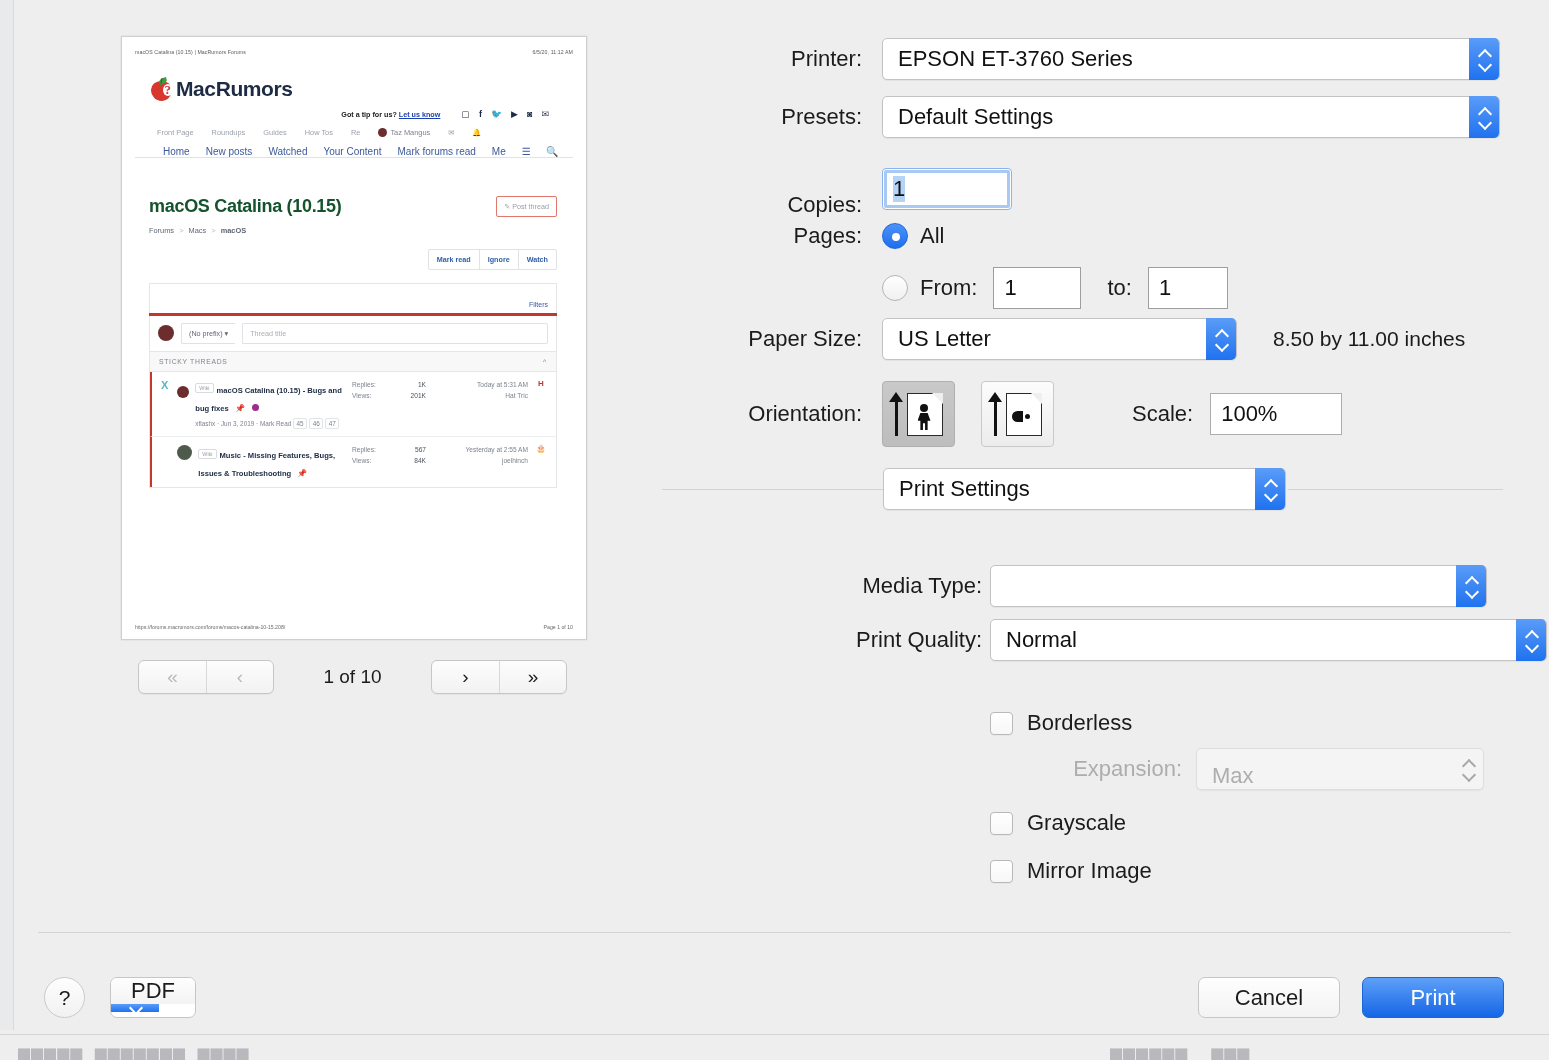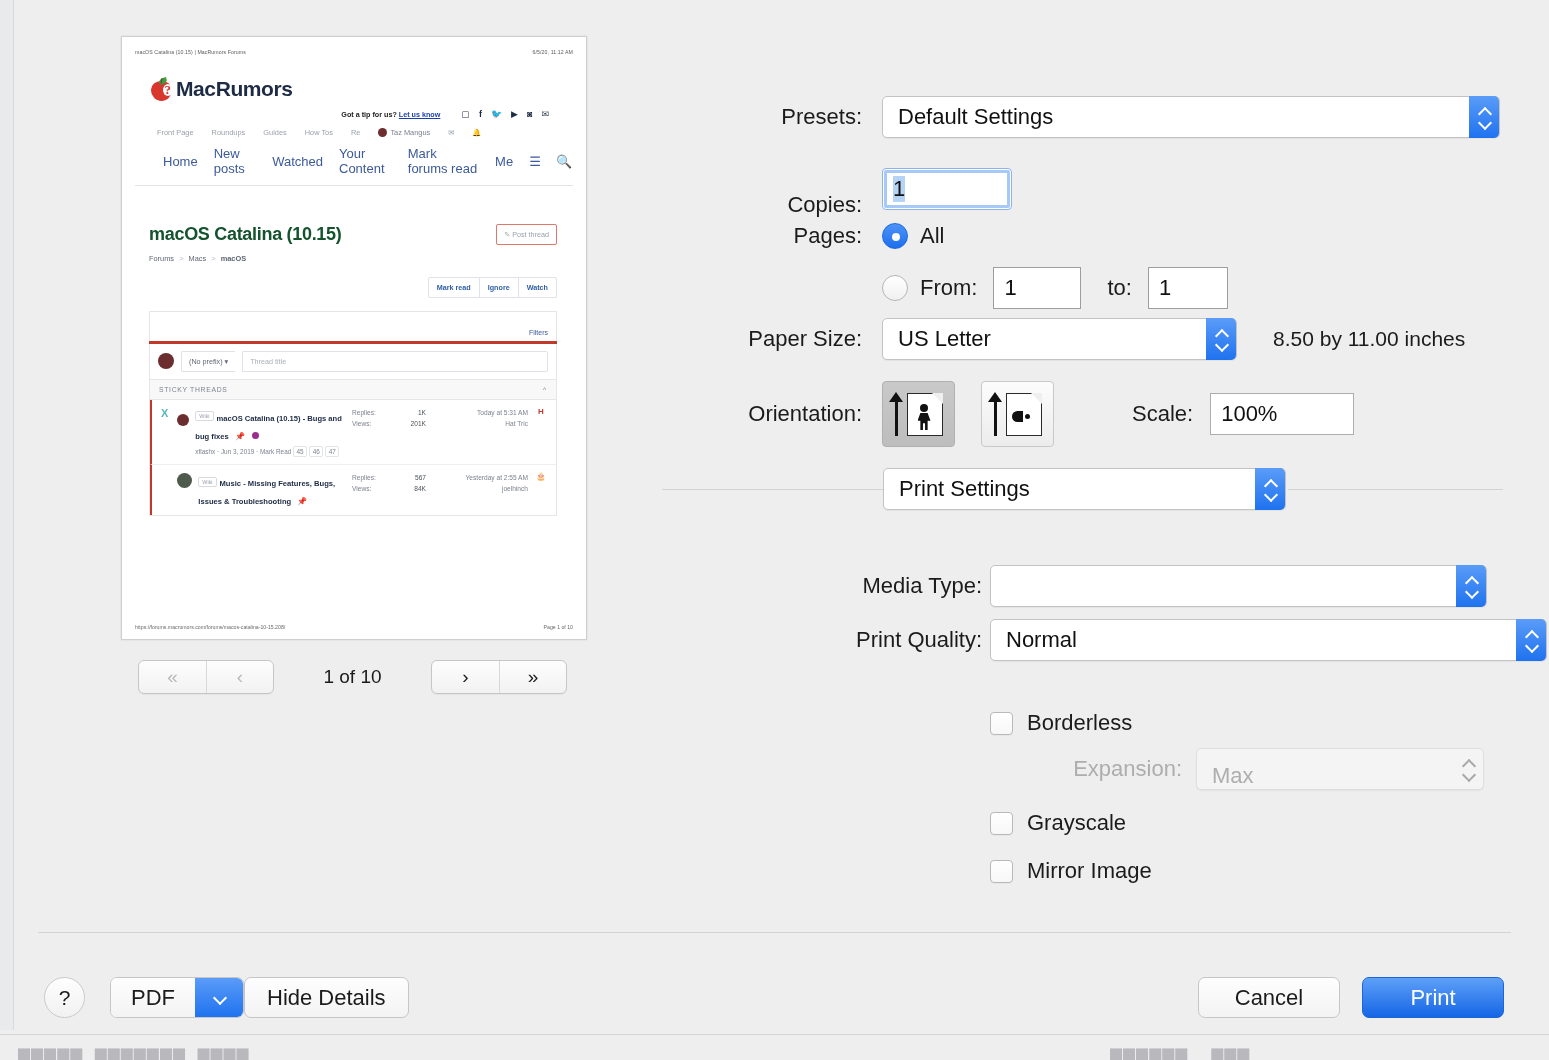--- a/index.html
+++ b/index.html
@@ -30,21 +30,21 @@
   .pv-apple .stem { position:absolute; left:10px; top:0px; width:1.4px; height:6px; background:#6b4326; transform:rotate(12deg); }
   .pv-brand { font:bold 21px "Liberation Sans",sans-serif; color:#1d2b44; letter-spacing:-.4px; }
   .pv-tip { margin-top:9px; display:flex; align-items:center; justify-content:flex-end; gap:7px; padding-right:24px; }
   .pv-tip .t { font-size:7.2px; color:#222; font-weight:bold; }
   .pv-tip .t a { color:#1a3fb0; text-decoration:underline; }
   .pv-social { display:flex; gap:9px; align-items:center; margin-left:14px; }
   .pv-social span { color:#1d2b44; font-size:9px; line-height:1; }
   .pv-nav1 { margin-top:9px; display:flex; align-items:center; gap:18px; font-size:7.4px; color:#9aa0ab; padding-left:22px; }
   .pv-nav1 .user { display:flex; align-items:center; gap:3px; color:#7d838e; }
   .pv-ava { width:9px;height:9px;border-radius:50%;background:#6b2d2d; display:inline-block; }
-  .pv-nav2 { margin-top:9px; display:flex; align-items:center; gap:16px; font-size:13px; color:#3c5a9a; padding-left:28px; border-bottom:1px solid #e2e2e2; padding-bottom:9px;}
+  .pv-nav2 { margin-top:9px; display:flex; align-items:center; gap:16px; font-size:10px; color:#3c5a9a; padding-left:28px; border-bottom:1px solid #e2e2e2; padding-bottom:0;}
   .pv-title { margin-top:38px; padding-left:14px; display:flex; align-items:flex-start; justify-content:space-between; padding-right:16px; }
   .pv-h1 { font:bold 18px "Liberation Sans",sans-serif; color:#14532d; letter-spacing:-.3px; }
   .pv-post { border:1px solid #e0776c; border-radius:2px; font-size:7.2px; color:#9aa0ab; padding:5px 7px; }
   .pv-crumb { margin-top:9px; padding-left:14px; font-size:7.4px; color:#5f6672; }
   .pv-crumb b { color:#2b3murr; }
   .pv-crumb .sep { color:#b6bac1; margin:0 3px; }
   .pv-btnrow { margin-top:14px; display:flex; justify-content:flex-end; padding-right:16px; }
   .pv-seg { display:flex; border:1px solid #dfe2e6; border-radius:2px; overflow:hidden; }
   .pv-seg div { font-size:7.2px; color:#2f5fa8; font-weight:bold; padding:5px 8px; border-right:1px solid #dfe2e6; }
   .pv-seg div:last-child { border-right:none; }
@@ -138,21 +138,21 @@
 
   .popup.disabled { background:#f4f4f4; border-color:#dedede; color:#adadad;align-items:flex-end; }
   .popup.disabled .stepper { background:none; }
 
   
   .botdiv { position:absolute; left:38px; top:932px; width:1473px; height:1px; background:#d3d3d3; }
   .helpbtn { position:absolute; left:44px; top:977px; width:41px; height:41px; border-radius:50%;
         border:1px solid #cacaca; background:linear-gradient(#fefefe,#f1f1f1); display:flex;
         align-items:center; justify-content:center; font-size:21px; color:#1b1b1b; }
   .pdfbtn { position:absolute; left:110px; top:977px; height:41px; display:flex;
-        border:1px solid #c6c6c6; border-radius:7px; overflow:hidden; background:#fff; }
+        border:1px solid #c6c6c6; border-radius:7px; overflow:hidden; background:#fff;flex-direction:column; }
   .pdfbtn .txt { padding:0 20px; display:flex; align-items:center; font-size:22px; color:#1b1b1b;
         background:linear-gradient(#fefefe,#f3f3f3); }
   .pdfbtn .arr { width:48px; background:linear-gradient(#5a9cf8,#1f72ef); display:flex; align-items:center; justify-content:center; }
   .hidebtn { position:absolute; left:244px; top:977px; height:41px; padding:0 22px; display:flex;
         align-items:center; border:1px solid #c6c6c6; border-radius:7px;
         background:linear-gradient(#fefefe,#f3f3f3); font-size:22px; color:#1b1b1b; }
   .cancelbtn { position:absolute; left:1198px; top:977px; width:142px; height:41px; display:flex;
         align-items:center; justify-content:center; border:1px solid #c6c6c6; border-radius:7px;
         background:linear-gradient(#fefefe,#f3f3f3); font-size:22px; color:#1b1b1b; }
   .printbtn { position:absolute; left:1362px; top:977px; width:142px; height:41px; display:flex;
@@ -343,20 +343,30 @@
           <span>›</span>
         </div>
       <div class="seg-en">
           <span>»</span>
         </div>
     </div>
   </div>
 
   <div class="rp">
 
+    <div class="row" style="left:0; top:38px;">
+      <div class="lbl" style="width:222px;">Printer:</div>
+      <div class="popup" style="width:618px; margin-left:20px;">
+        <span>EPSON ET-3760 Series</span>
+        <span class="stepper">
+            <i class="chev"></i>
+            <i class="chev dn"></i>
+          </span>
+      </div>
+    </div>
 
     <div class="row" style="left:0; top:96px;">
       <div class="lbl" style="width:222px;">Presets:</div>
       <div class="popup" style="width:618px; margin-left:20px;">
         <span>Default Settings</span>
         <span class="stepper">
             <i class="chev"></i>
             <i class="chev dn"></i>
           </span>
       </div>
@@ -411,21 +421,21 @@
         <div class="o-ico">
           <div class="o-arrow"></div>
             <div class="o-page"></div>
           <div class="o-figl">
               <div class="hd"></div>
               <div class="dt"></div>
             </div>
         </div>
       </div>
       <div style="font-size:22px; color:#1b1b1b; margin-left:78px;">Scale:</div>
-      <div class="tfield" style="width:144px; margin-left:17px; border-color:#adadad;">100%</div>
+      <div class="tfield" style="width:132px; margin-left:17px; border-color:#adadad;">100%</div>
     </div>
 
     <div class="divider" style="left:22px; top:489px; width:221px;"></div>
     <div class="divider" style="left:648px; top:489px; width:215px;"></div>
     <div class="popup" style="position:absolute; left:243px; top:468px; width:403px;">
       <span>Print Settings</span>
       <span class="stepper">
           <i class="chev"></i>
           <i class="chev dn"></i>
         </span>
@@ -485,23 +495,20 @@
     <span>?</span>
   </div>
 
   <div class="pdfbtn">
     <div class="txt">PDF</div>
     <div class="arr">
         <i class="chev dn"></i>
       </div>
   </div>
 
-  <div class="hidebtn">
-    <span>Hide Details</span>
-  </div>
 
   <div class="cancelbtn">
     <span>Cancel</span>
   </div>
 
   <div class="printbtn">
     <span>Print</span>
   </div>
 
   <div class="bg-bottom-strip">

